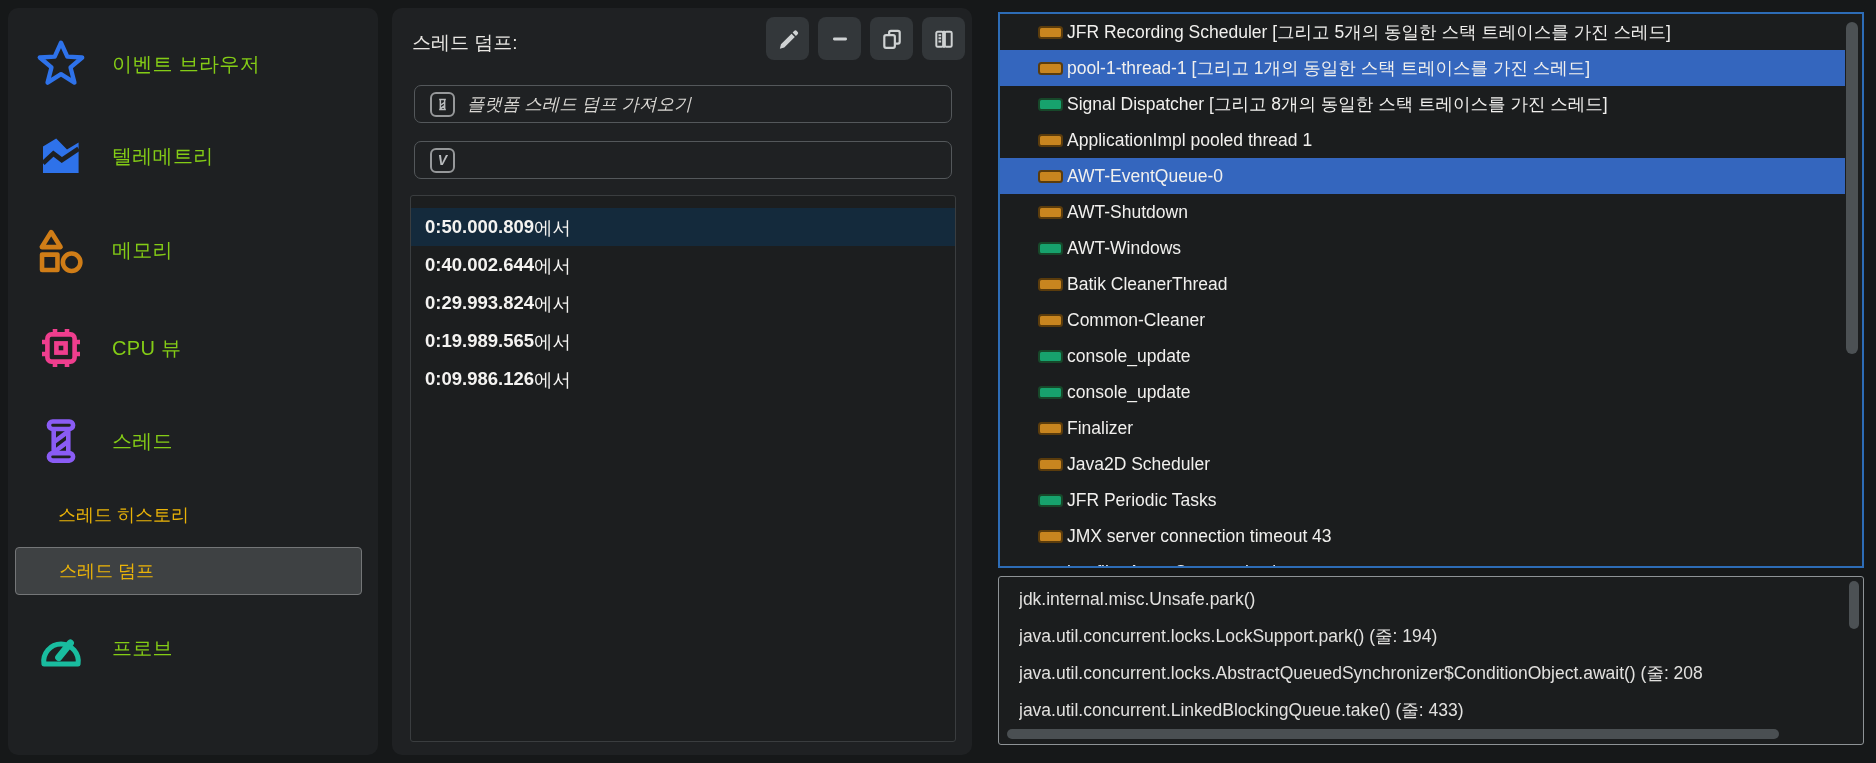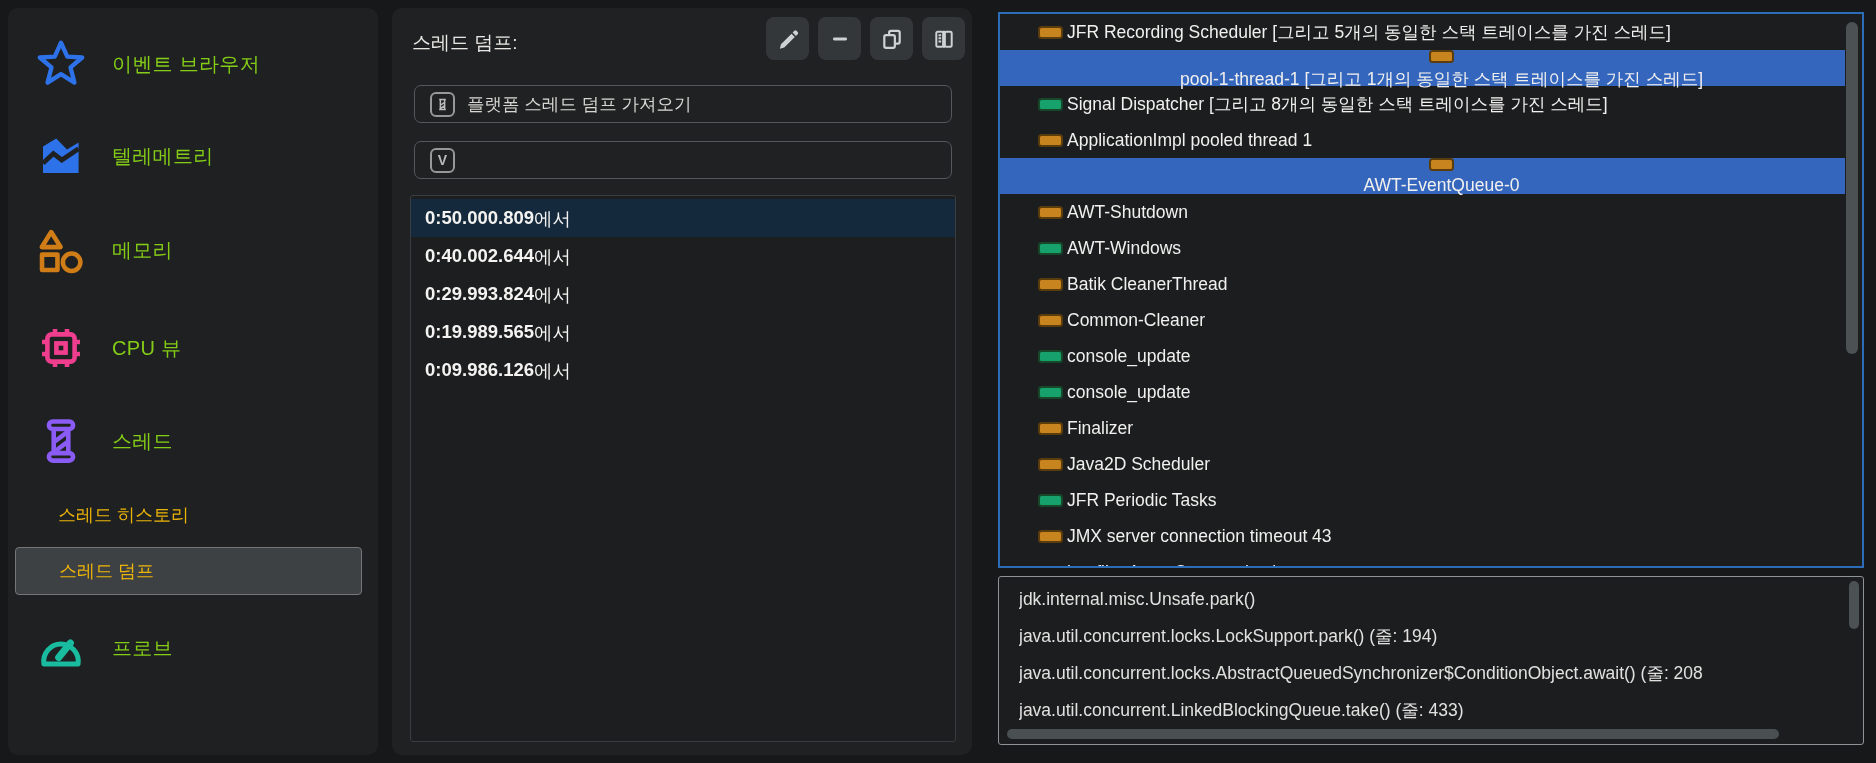--- a/index.html
+++ b/index.html
@@ -10,31 +10,31 @@
   .nav-item{position:absolute;left:0;width:100%;height:56px;display:flex;align-items:center;padding-left:24px;box-sizing:border-box;}
   .nav-icon{width:58px;height:56px;display:flex;align-items:center;justify-content:center;flex:none;}
   .nav-label{margin-left:22px;font-size:20px;color:#84cc16;letter-spacing:.3px;}
   .sub-item{position:absolute;left:7px;width:347px;height:48px;display:flex;align-items:center;padding-left:43px;box-sizing:border-box;font-size:18px;color:#eab308;border-radius:4px;}
   .sub-item.selected{background:#3e4143;border:1px solid #747678;}
   
   #middle{left:392px;top:8px;width:580px;height:747px;background:#1f2123;border-radius:10px;}
   #mid-title{left:20px;top:22px;font-size:19px;color:#e8e6e2;}
   #toolbar{top:9px;right:7px;display:flex;gap:9px;}
   .tool-btn{width:43px;height:43px;background:#33373a;border:none;border-radius:8px;display:flex;align-items:center;justify-content:center;padding:0;}
-  .outline-btn{position:absolute;left:22px;width:538px;height:38px;background:transparent;border:1px solid #54585b;border-radius:7px;display:flex;align-items:center;padding-left:15px;gap:12px;color:#d9d7d3;font-size:17.5px;box-sizing:border-box;font-family:inherit;}
+  .outline-btn{position:absolute;left:22px;width:538px;height:38px;background:transparent;border:1px solid #54585b;border-radius:7px;display:flex;align-items:center;padding-left:15px;gap:12px;color:#d9d7d3;font-size:17.5px;box-sizing:border-box;font-family:inherit;font-style:italic;}
   #btn-platform{top:77px;} #btn-virtual{top:133px;}
   .btn-glyph{width:25px;height:25px;border:2px solid #96989a;border-radius:6px;display:flex;align-items:center;justify-content:center;box-sizing:border-box;color:#b9bbbd;font-weight:700;font-size:14px;flex:none;}
-  #dump-list{left:18px;top:187px;width:546px;bottom:13px;border:1px solid #3a3d3f;border-radius:3px;background:#1c1e1f;padding-top:3px;box-sizing:border-box;overflow:hidden;}
+  #dump-list{left:18px;top:187px;width:546px;bottom:13px;border:1px solid #3a3d3f;border-radius:3px;background:#1c1e1f;padding-top:12px;box-sizing:border-box;overflow:hidden;}
   .dump-row{height:38px;display:flex;align-items:center;padding-left:14px;font-size:18.5px;color:#f4f3f1;}
   .dump-row.selected{background:#142a3c;}
   .dump-row b{font-weight:700;}
   
   #thread-list{left:998px;top:12px;width:866px;height:556px;border:2px solid #2d6cb6;background:#1b1d1e;box-sizing:border-box;overflow:hidden;}
   .thread-row{height:36px;display:flex;align-items:center;padding-left:38px;gap:4px;font-size:17.5px;color:#f1f0ee;margin-right:17px;}
-  .thread-row.selected{background:#3466be;flex-direction:column;}
+  .thread-row.selected{background:#3466be;}
   .state-chip{width:25px;height:13px;border-radius:3.5px;border:2px solid rgba(25,16,2,.62);box-sizing:border-box;flex:none;}
   .vthumb{position:absolute;right:4px;width:12px;background:#4c5154;border-radius:6px;}
   
   #stack-panel{left:998px;top:576px;width:866px;height:169px;border:1px solid #8e9396;border-radius:3px;background:#1b1d1e;box-sizing:border-box;overflow:hidden;}
   #stack-lines{position:absolute;left:20px;top:4px;right:20px;height:154px;overflow:hidden;}
   .stack-line{height:37px;line-height:37px;font-size:17.5px;color:#e2e1df;white-space:nowrap;}
   .hthumb{position:absolute;left:8px;bottom:5px;width:772px;height:10px;background:#4a4f52;border-radius:5px;}
   svg{display:block;}
 </style>
 </head>

